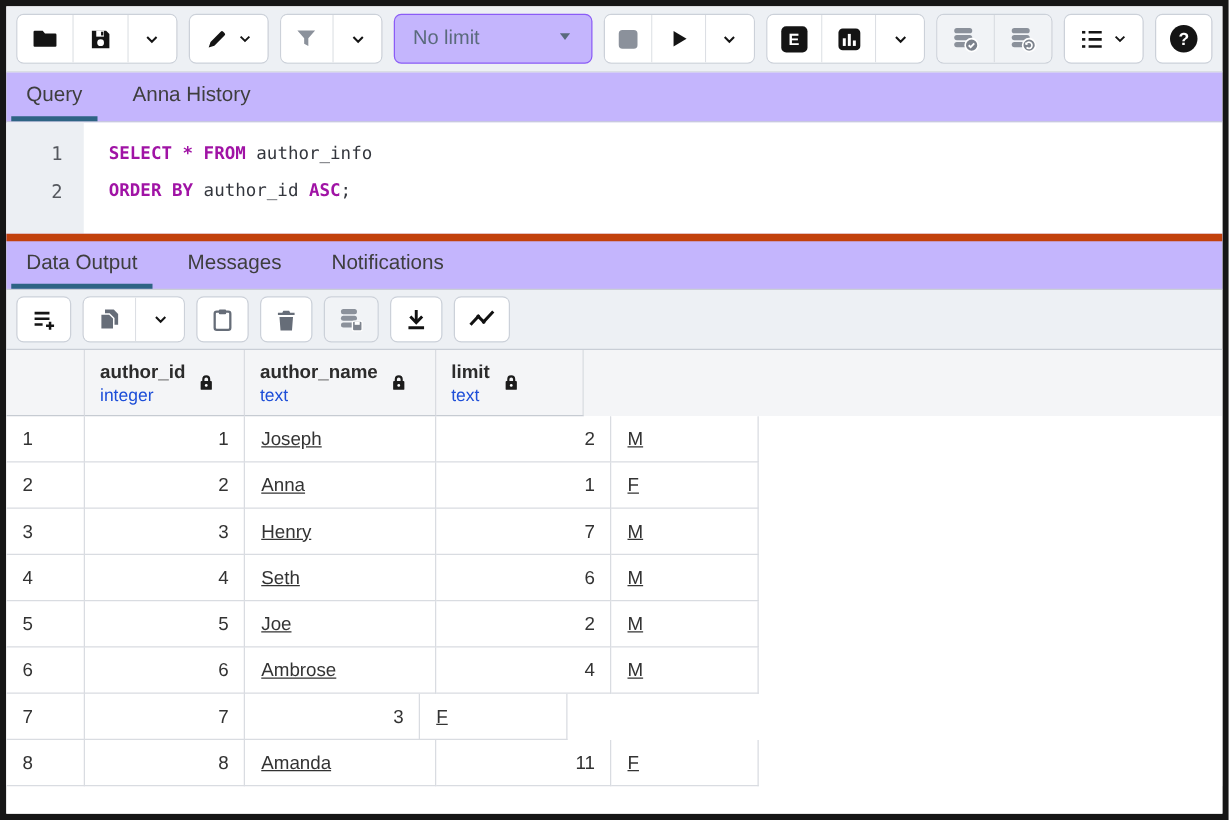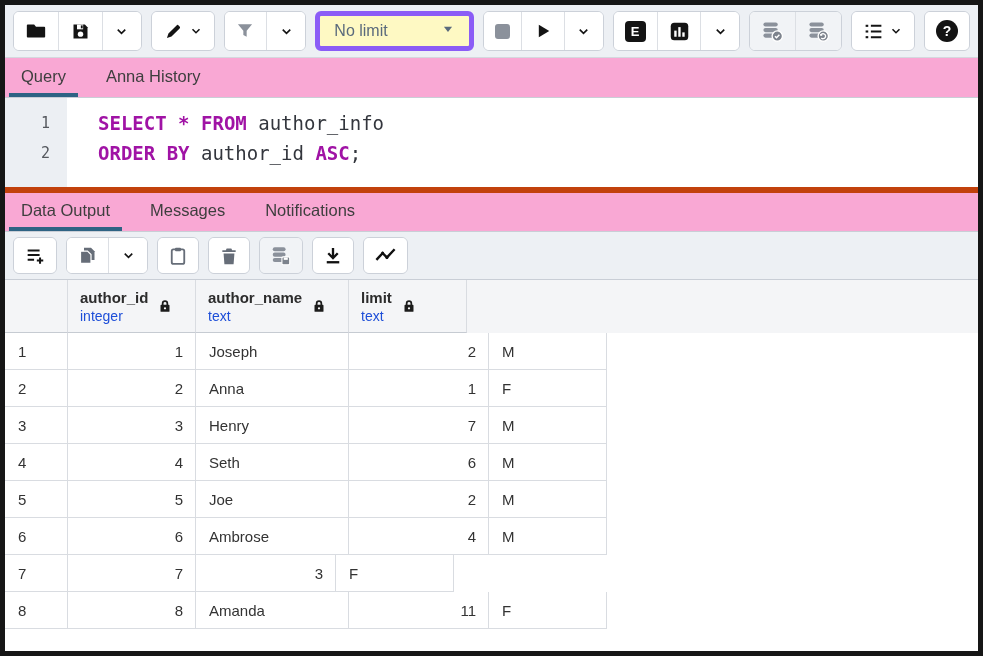--- a/index.html
+++ b/index.html
@@ -41,29 +41,29 @@
   .badge-e, .badge-help {
     background:#141414; color:#fff; font-weight:bold;
     display:flex; align-items:center; justify-content:center;
     font-size:13px;
   }
   .badge-e { width:21px; height:21px; border-radius:4px; }
   .badge-help { width:22px; height:22px; border-radius:50%; font-size:14px; }
   .stop-square { width:15px; height:15px; background:#8b919b; border-radius:3px; }
   .limit-select {
     width:159px; display:flex; align-items:center; justify-content:space-between;
-    padding:0 14px; background:#fef9c3; height:40px;
-    border:5px solid #8b5cf6; border-radius:6px; cursor:pointer;
+    padding:0 14px; background:#c4b5fd; height:40px;
+    border:1px solid #8b5cf6; border-radius:6px; cursor:pointer;
   }
   .limit-select .limit-text { color:#5a6a7c; font-size:16px; }
 
   
   .tabrow {
     display:flex; align-items:flex-end; gap:16px;
-    padding:0 0 0 4px; background:#f9a8d4;
+    padding:0 0 0 4px; background:#c4b5fd;
     border-bottom:1px solid #c9ced6;
   }
   .tabrow1 { flex:0 0 40px; }
   .tabrow2 { flex:0 0 45px; border-top:6px solid #c2410c; }
   .tab {
     font-size:16.5px; color:#3e3e3e;
     padding:8px 12px 7px; cursor:pointer;
     border-bottom:4px solid transparent;
     white-space:nowrap;
   }
@@ -78,21 +78,21 @@
   .gutter {
     width:62px; background:#eceff3;
     padding-top:10px; flex:0 0 62px;
   }
   .gutter .ln {
     height:30px; line-height:30px;
     text-align:right; padding-right:17px;
     color:#55585e; font-size:15px;
   }
   .code { flex:1; padding:10px 0 0 20px; }
-  .code .cm-line { height:30px; line-height:30px; font-size:19px; white-space:pre;margin-left:11px; }
+  .code .cm-line { height:30px; line-height:30px; font-size:14px; white-space:pre; }
   .tok-kw { color:#a013a5; font-weight:bold; }
   .tok-id { color:#33363d; }
   .tok-p  { color:#33363d; }
 
   
   .toolbar2 {
     background:#edf0f4;
     display:flex; align-items:center;
     padding:5px 8px; gap:9px;
     flex:0 0 47px;
@@ -112,21 +112,21 @@
     font-size:15px; color:#333;
     overflow:hidden;
   }
   .grid-header .gcell { border-bottom:1px solid #c6cbd2; }
   .c0 { width:63px; padding-left:13px; }
   .c1 { width:128px; }
   .c2 { width:153px; }
   .c3 { width:140px; }
   .c4 { width:118px; }
   .cell-num { justify-content:flex-end; padding-right:12px; }
-  .cell-txt { justify-content:flex-start; padding-left:13px; }
+  .cell-txt { justify-content:flex-start; padding-left:13px;text-decoration:underline; }
   .hcell { padding:6px 8px 6px 12px; gap:10px; }
   .hcell .htext { display:flex; flex-direction:column; justify-content:center; }
   .hcell .hname { font-weight:bold; font-size:15px; color:#2c2c2c; line-height:19px; }
   .hcell .htype { font-size:14px; color:#1d4ed8; line-height:18px; }
   .hcell .lock { flex:0 0 auto; display:flex; align-items:center; }
 </style>
 </head>
 <body>
 
 <div class="frame">

